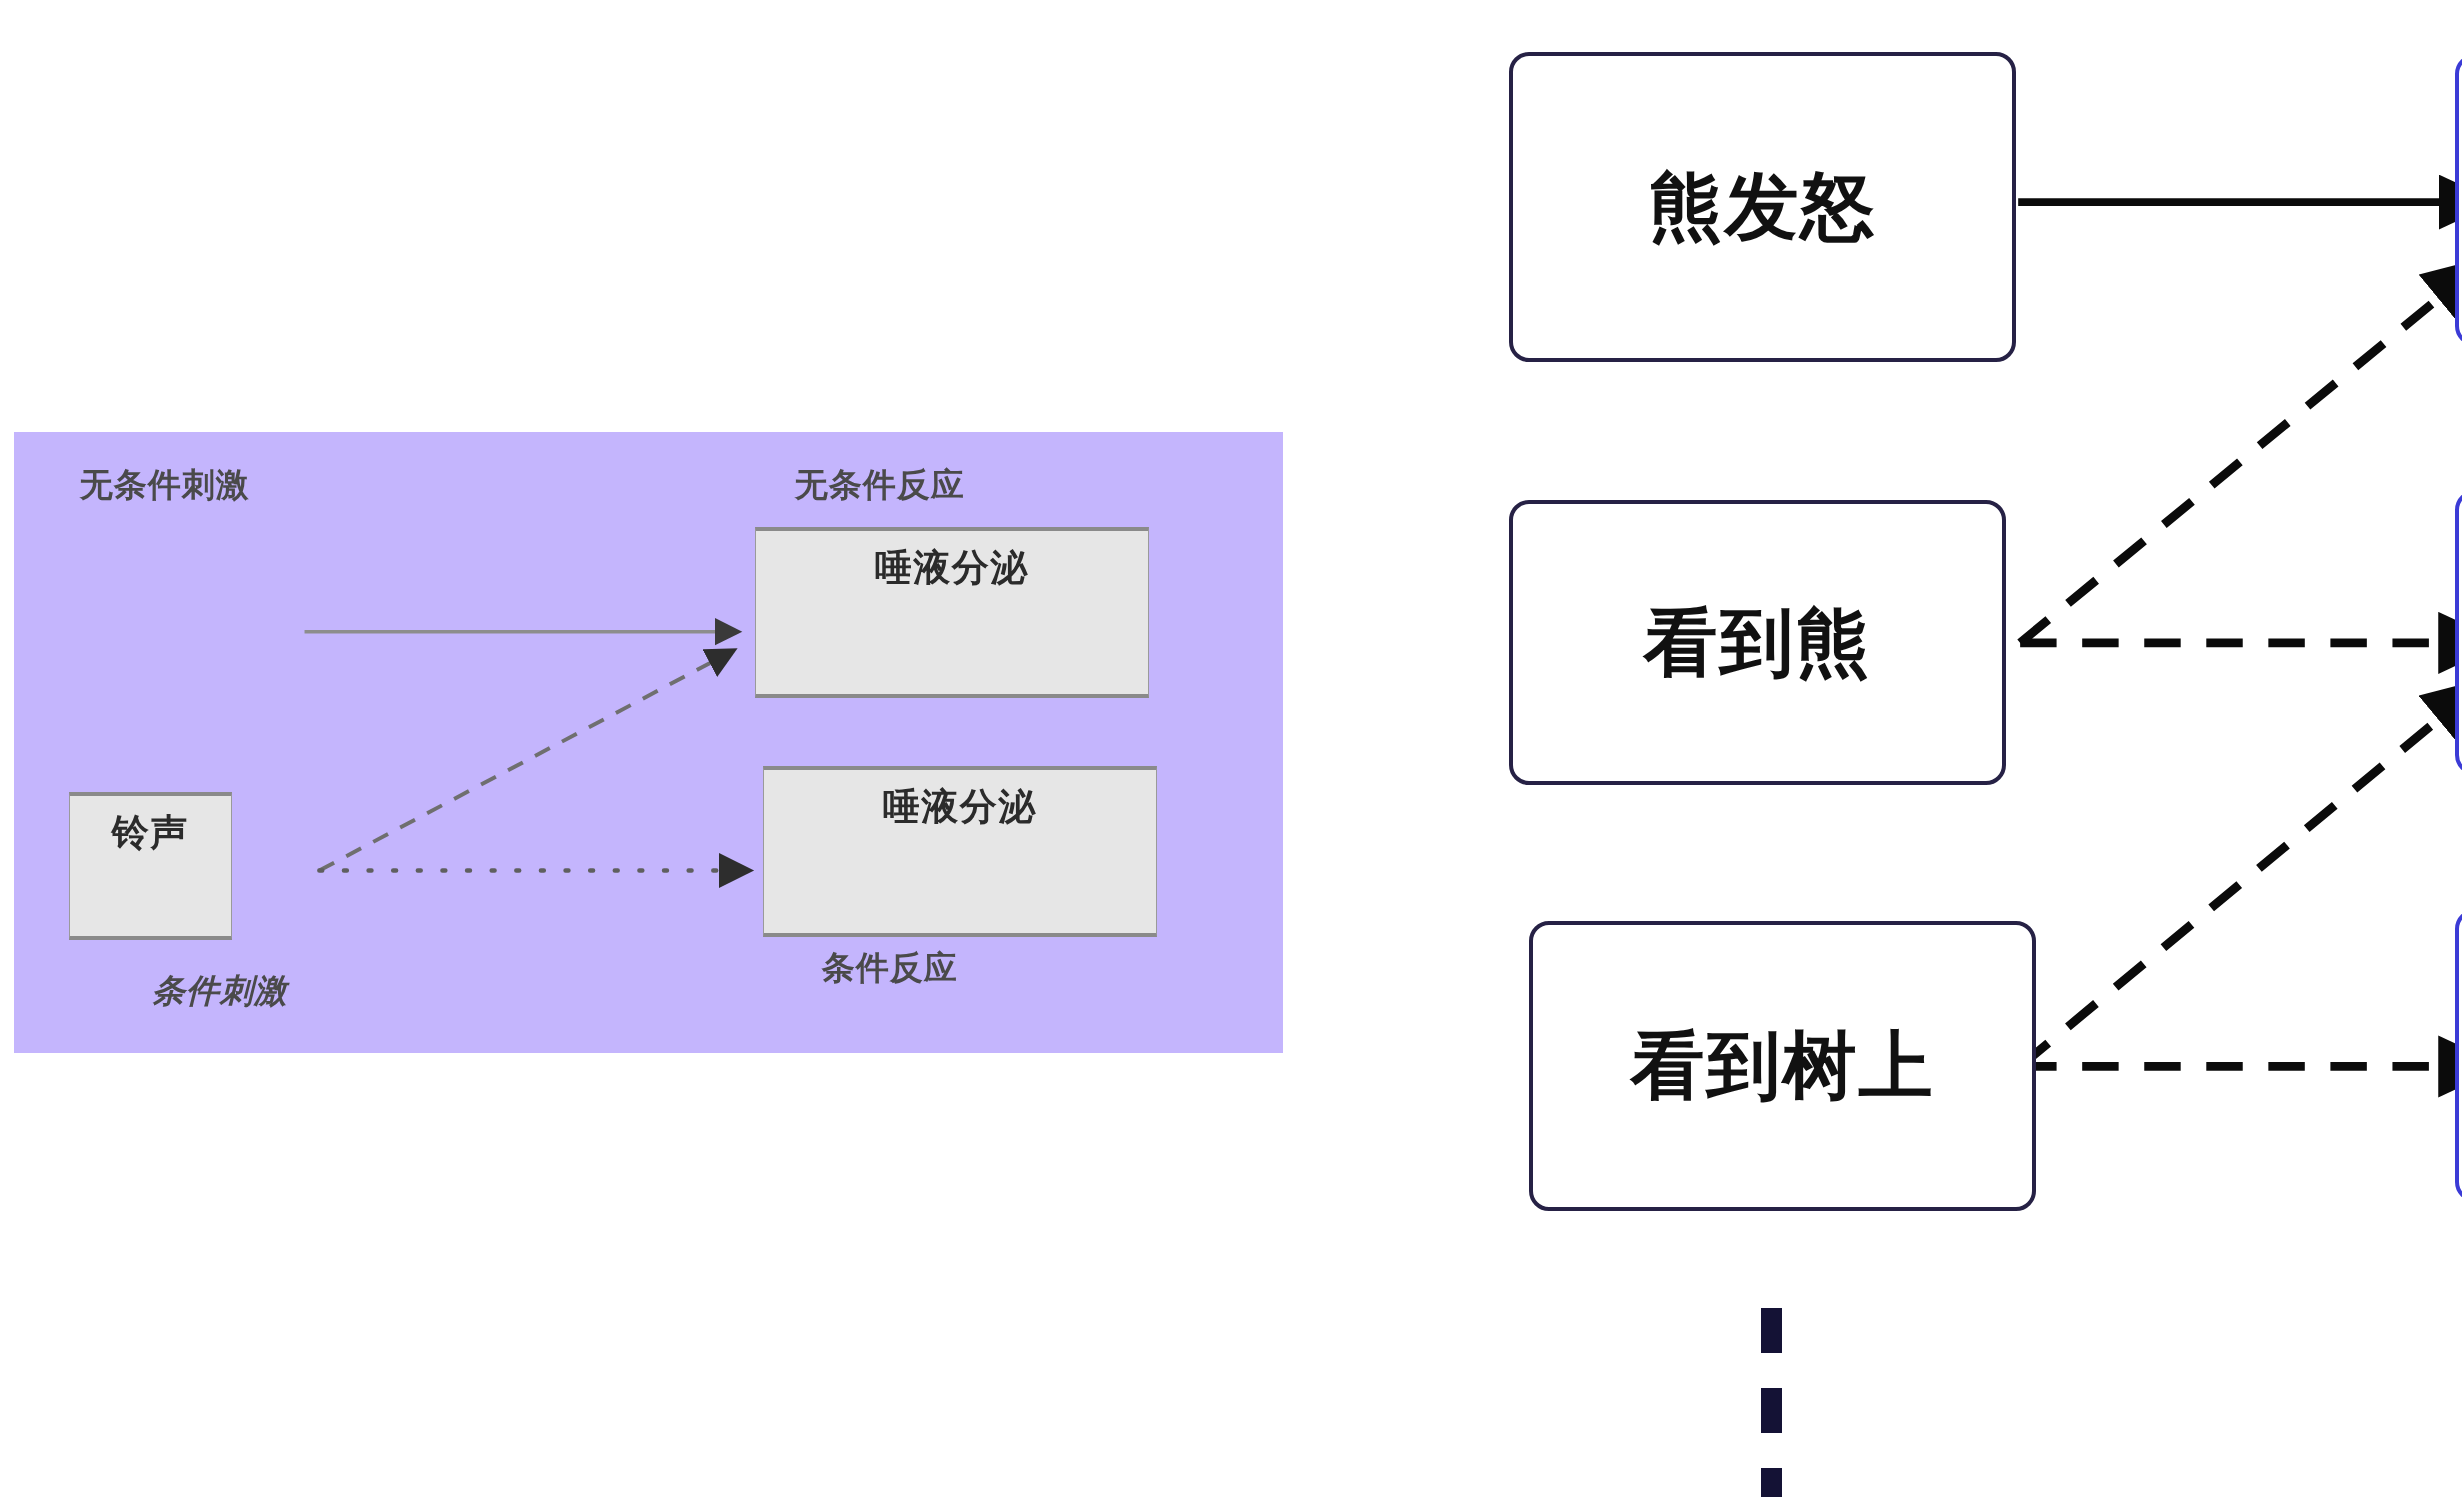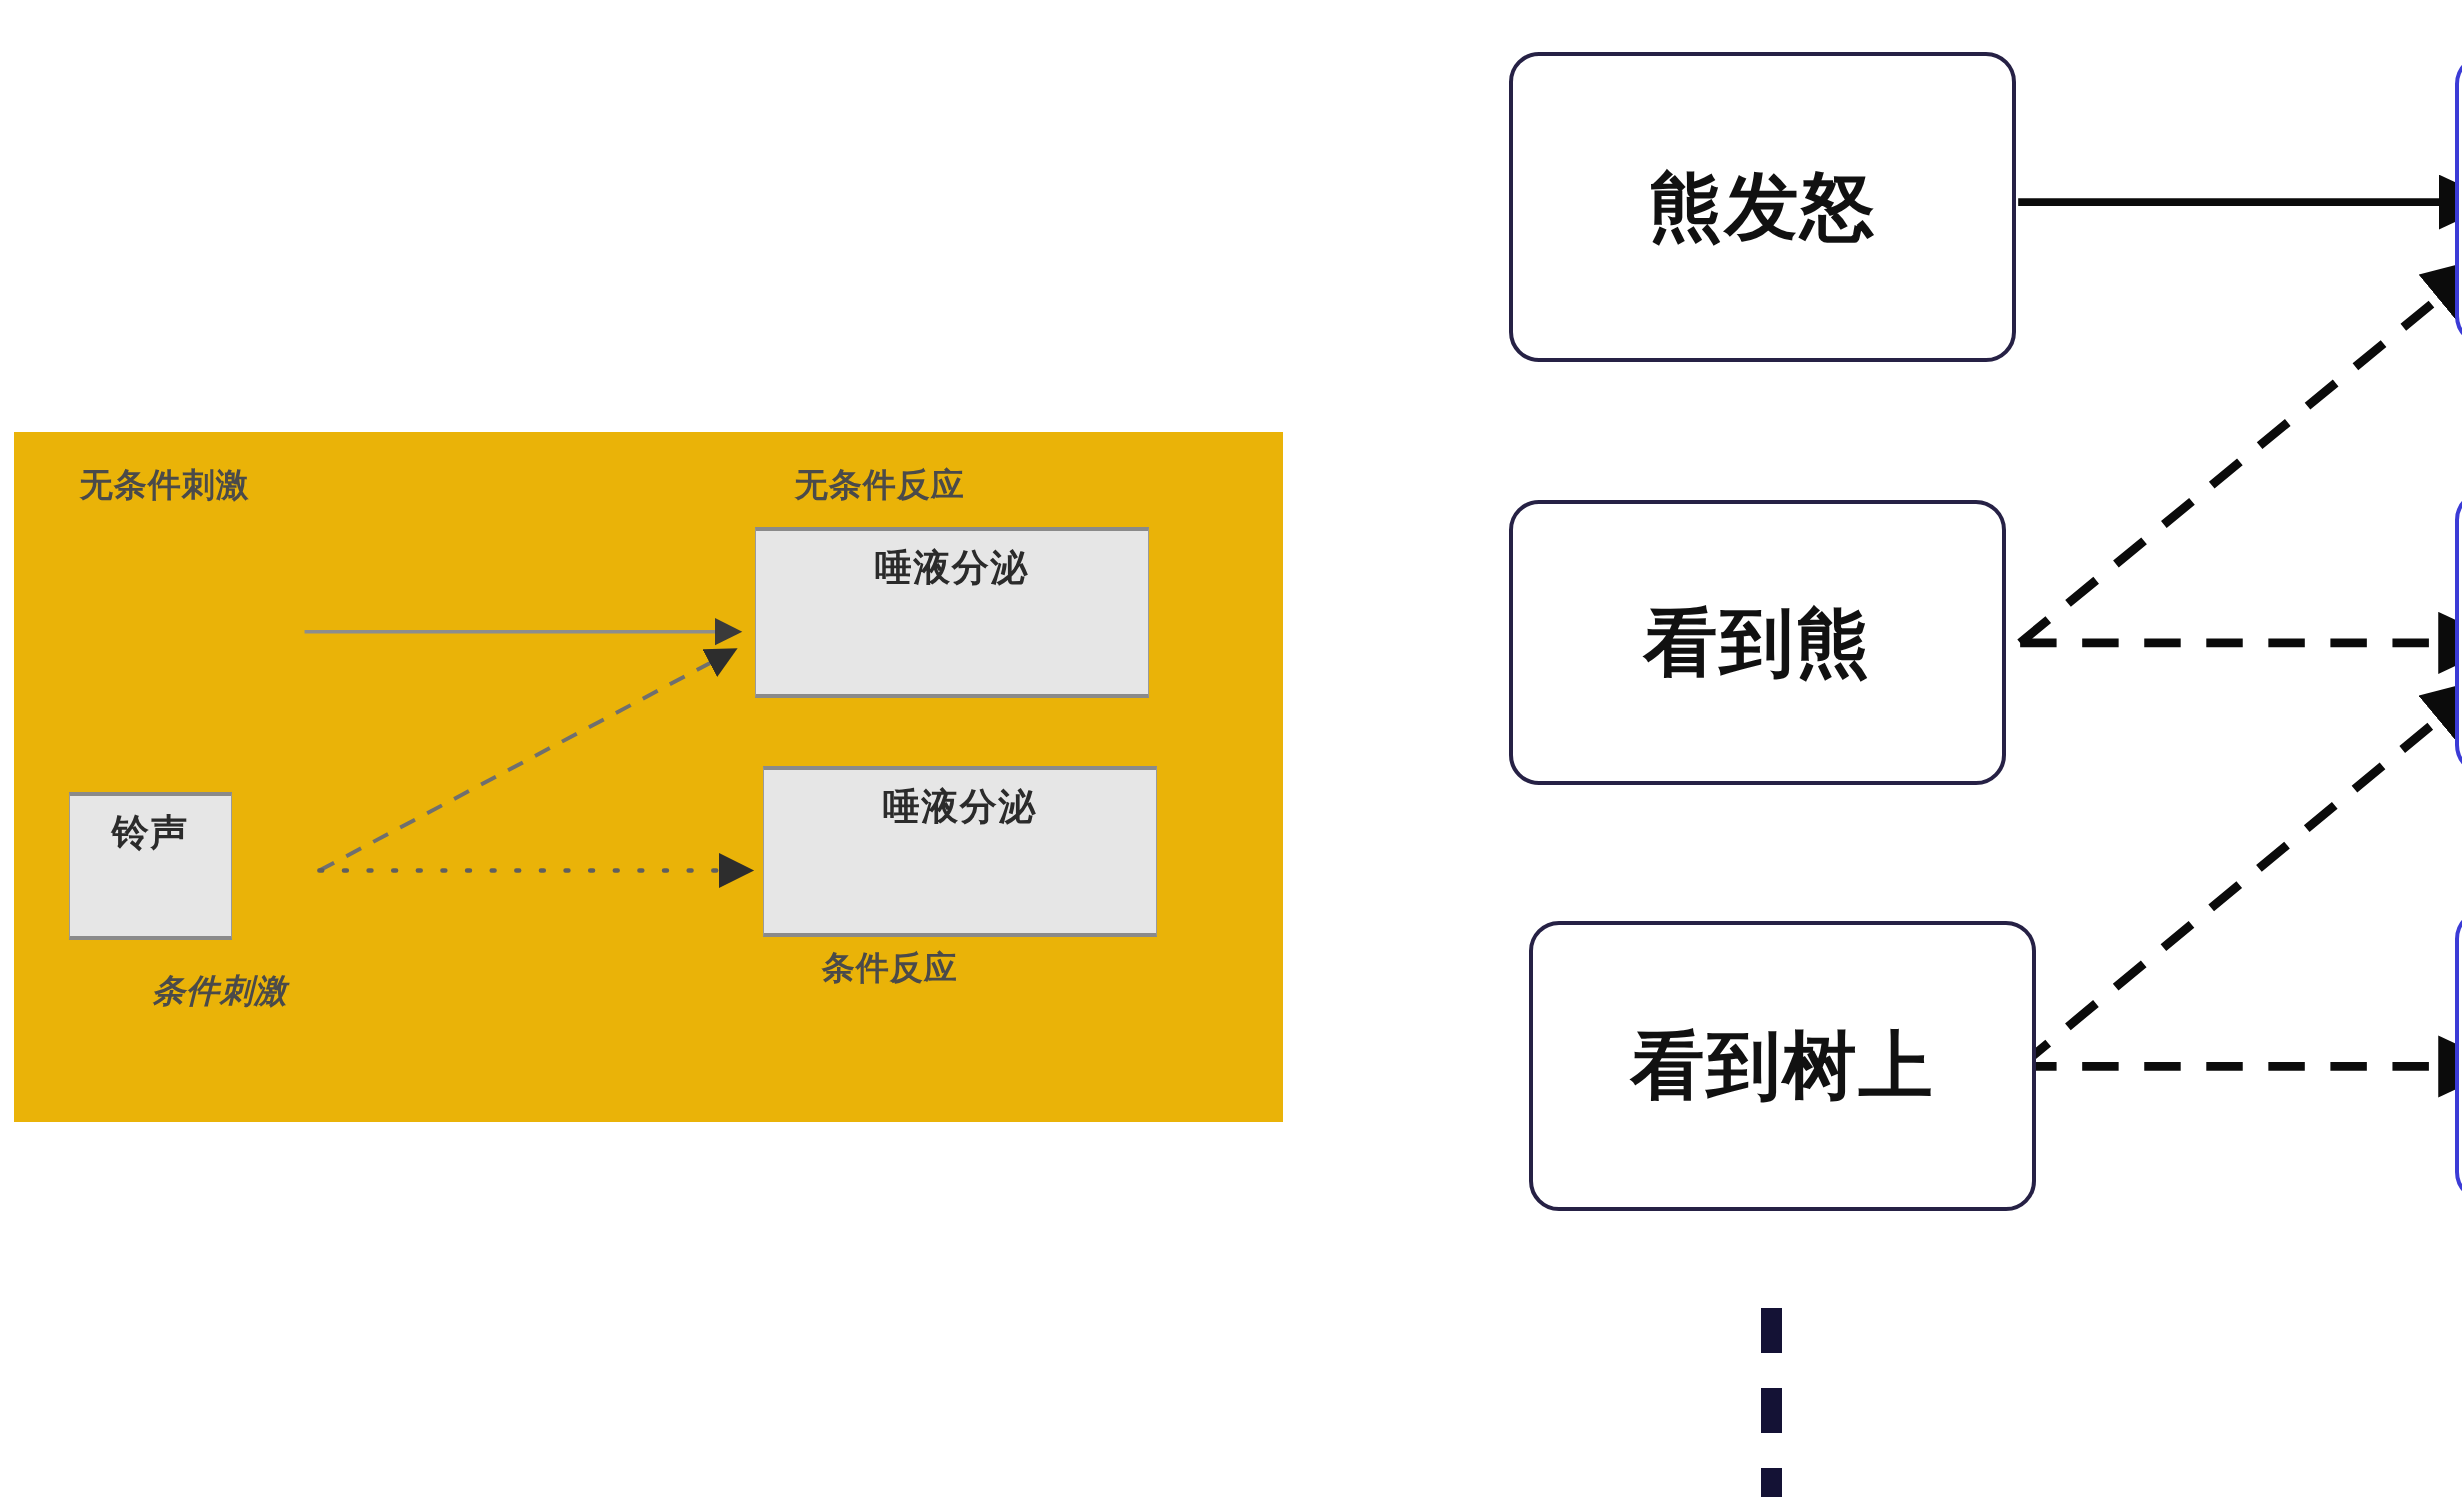--- a/index.html
+++ b/index.html
@@ -1,22 +1,22 @@
 <!DOCTYPE html>
 <html style="font-size:7.9px"><head>
 <meta charset="utf-8">
 <style>
   html,body{margin:0;padding:0;background:#ffffff;}
   body{width:3306px;height:1498px;position:relative;overflow:hidden;
        font-family:"Liberation Sans","DejaVu Sans",sans-serif;}
 
   
   #left-panel{
-    position:absolute;left:13.8px;top:432px;width:1269px;height:690px;
-    background:#eab308;
+    position:absolute;left:13.8px;top:432px;width:1269px;height:621px;
+    background:#c4b5fd;
   }
   .lp-label{
     position:absolute;color:#4a4a4a;font-size:33px;font-weight:700;
     letter-spacing:1px;white-space:nowrap;
     font-family:"DejaVu Sans","Liberation Sans",sans-serif;
   }
   #lbl-ucs{left:66px;top:30.5px;}
   #lbl-ucr{left:781px;top:30.5px;text-align:right;}
   #lbl-cs{left:138px;top:537px;font-style:italic;}
   #lbl-cr{left:808px;top:514px;}
@@ -31,21 +31,21 @@
     position:absolute;left:0;right:0;top:11.8px;text-align:center;
     color:#2b2b2b;font-size:37px;font-weight:700;letter-spacing:1.5px;
     font-family:"DejaVu Sans","Liberation Sans",sans-serif;
   }
 
   
   #right-panel{position:absolute;left:0;top:0;width:3306px;height:1498px;}
 
   .rbox{
     position:absolute;box-sizing:border-box;background:#ffffff;
-    border-radius:30px;display:flex;align-items:center;justify-content:center;
+    border-radius:20px;display:flex;align-items:center;justify-content:center;
     text-align:center;
   }
   .rbox.dark{border:4.4px solid #262145;}
   .rbox.blue{border:4.4px solid #3b3bd6;}
   .rbox .cn{
     font-family:"DejaVu Sans","Liberation Sans",sans-serif;
     font-size:74px;font-weight:700;color:#111111;line-height:1.15;
     letter-spacing:2px;
   }
 

